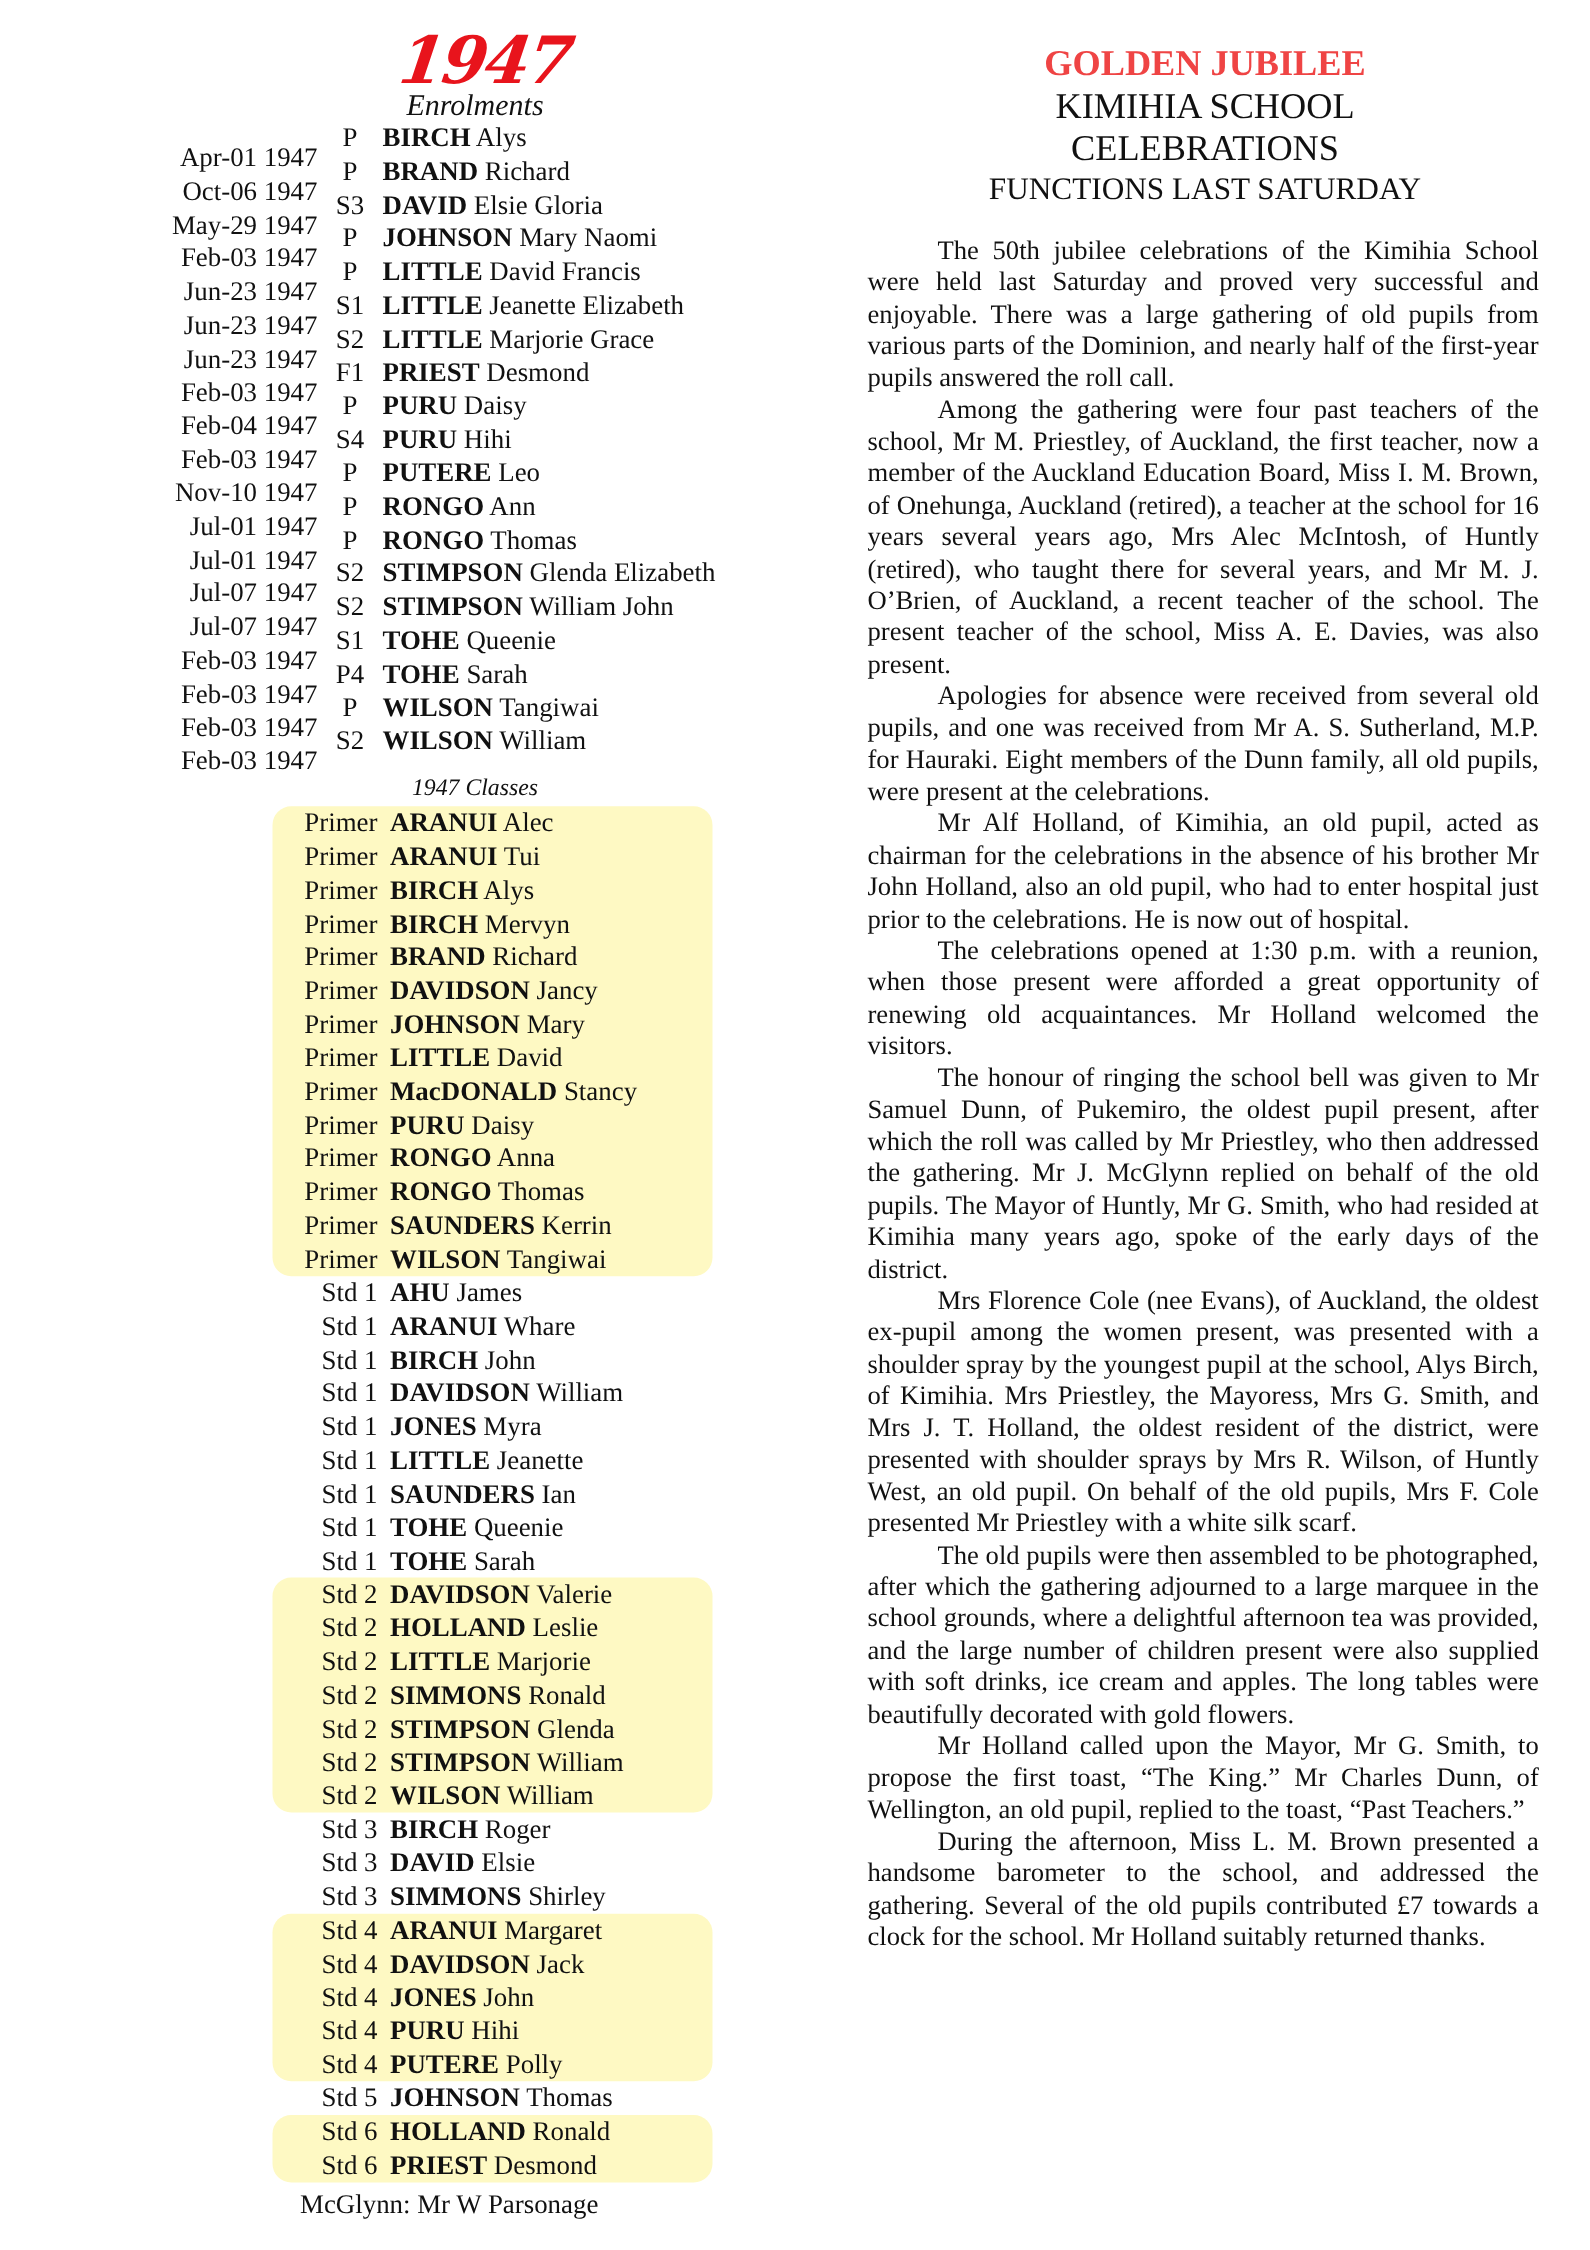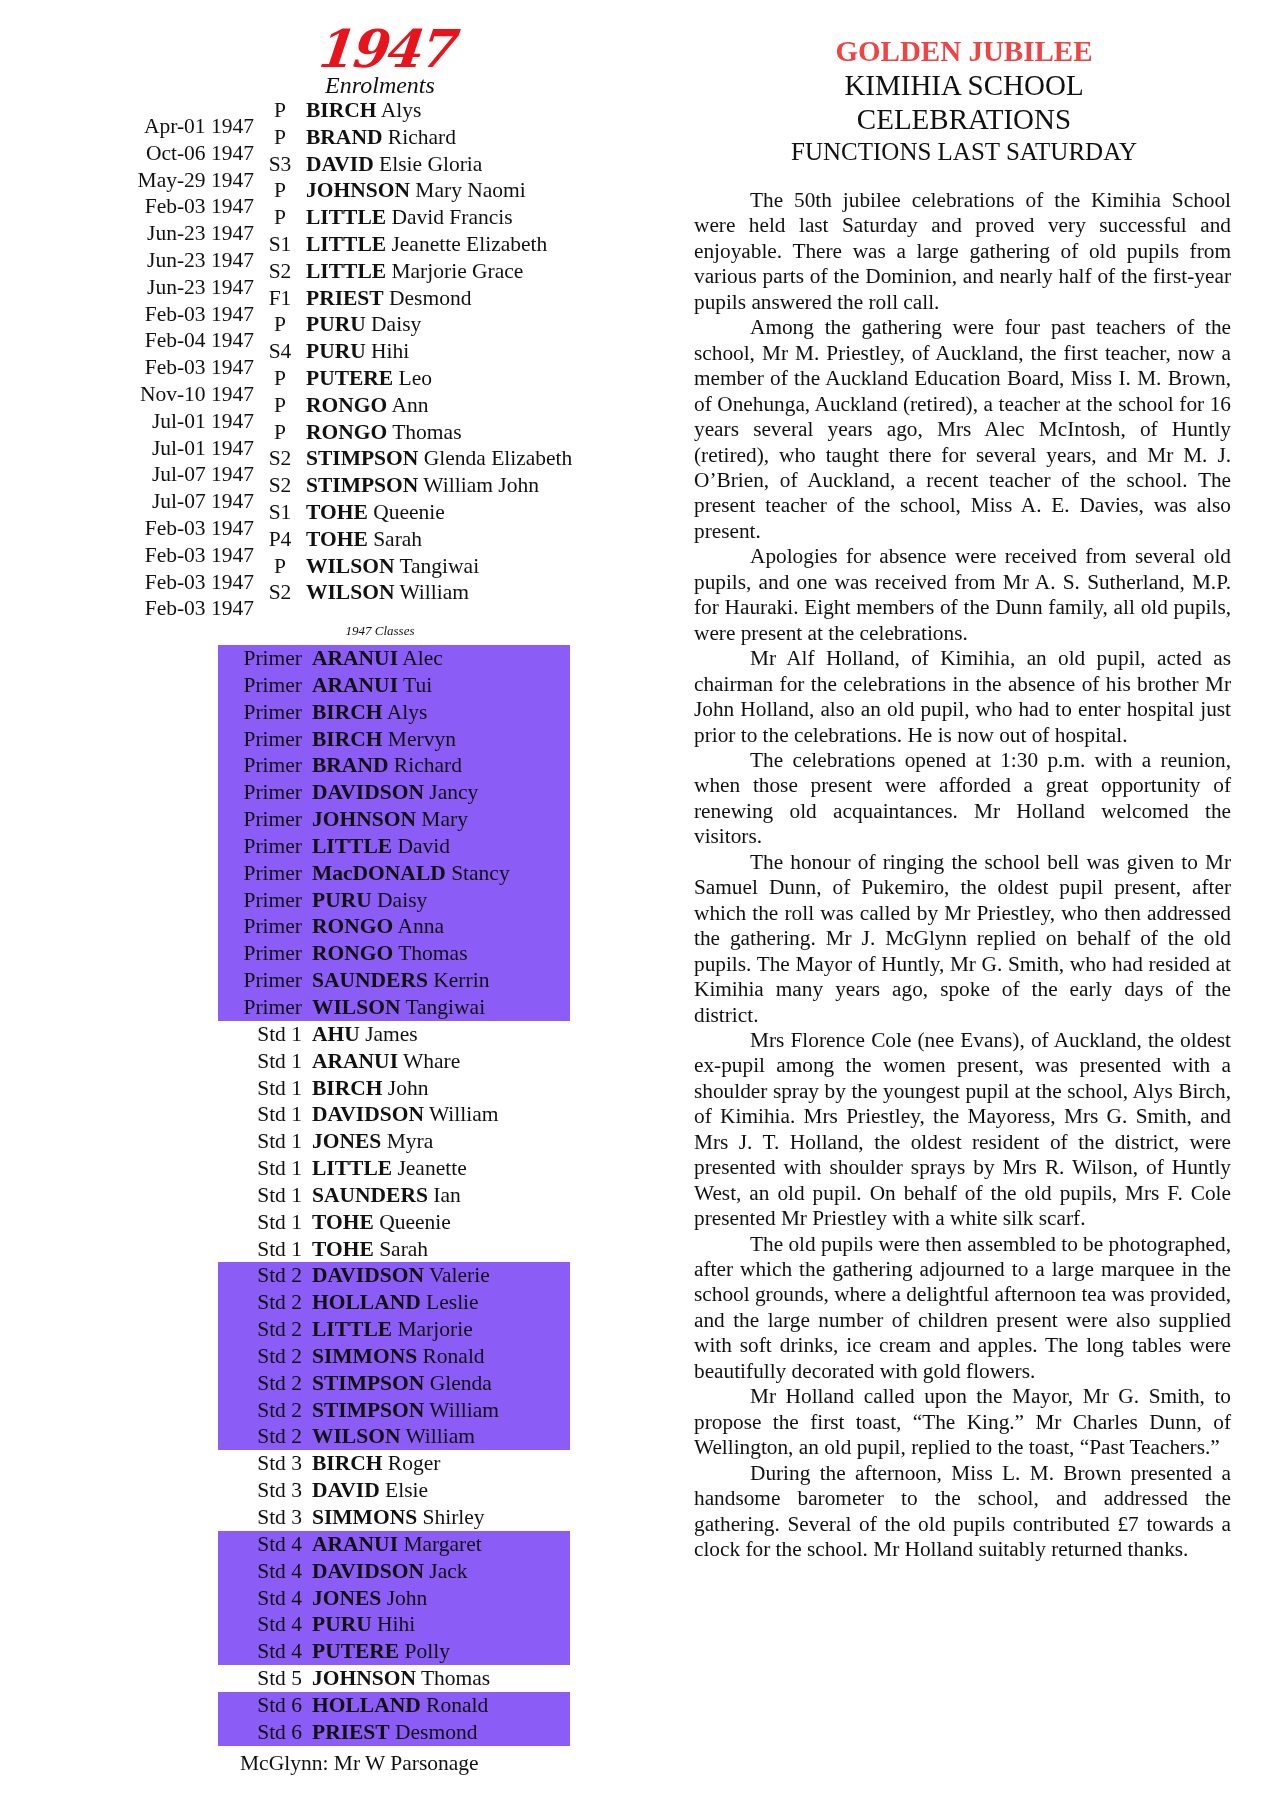--- a/index.html
+++ b/index.html
@@ -19,24 +19,24 @@
     font-style: italic; font-size: 24px; line-height: 22px;
   }
   .enrol-list { position: absolute; left: 100px; top: 97px; }
   .enrol-row { display: flex; height: 26.8px; line-height: 26.8px; font-size: 21.5px; white-space: nowrap; }
   .enrol-date { width: 154px; text-align: right; margin-top: 16px; }
   .enrol-cls { width: 52px; text-align: center; }
   .enrol-name { padding-left: 0; }
   .surname { font-weight: bold; }
   .classes-title {
     position: absolute; left: 260px; top: 620px; width: 240px; text-align: center;
-    font-style: italic; font-size: 13px; line-height: 22px;
+    font-style: italic; font-size: 19px; line-height: 22px;
   }
   .classes-list { position: absolute; left: 218px; top: 645px; width: 352px; }
-  .class-group.shaded { background: #8b5cf6; }
+  .class-group.shaded { background: #fef9c3; border-radius: 15px; }
   .class-row { display: flex; height: 26.85px; line-height: 26.85px; font-size: 21.5px; white-space: nowrap; }
   .class-lbl { width: 94px; text-align: right; padding-right: 10px; box-sizing: border-box; }
   .teacher {
     position: absolute; left: 240px; top: 1750px; font-size: 21.5px; line-height: 26px;
   }
   .right { position: absolute; left: 694px; top: 0; width: 540px; }
   .h-red {
     position: absolute; left: 0; width: 540px; top: 35px; text-align: center;
     color: #ef4444; font-weight: bold; font-size: 29px; line-height: 32px;
   }

